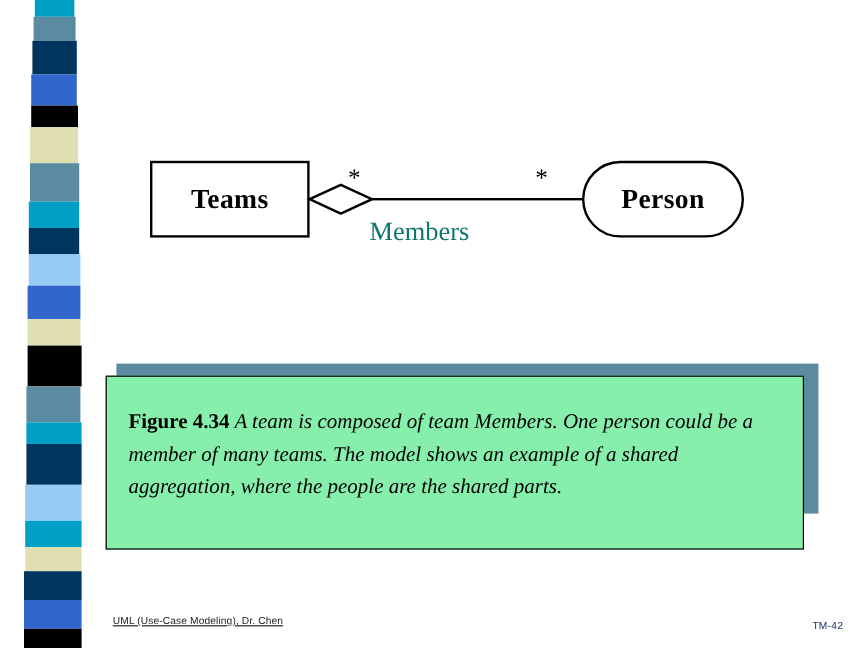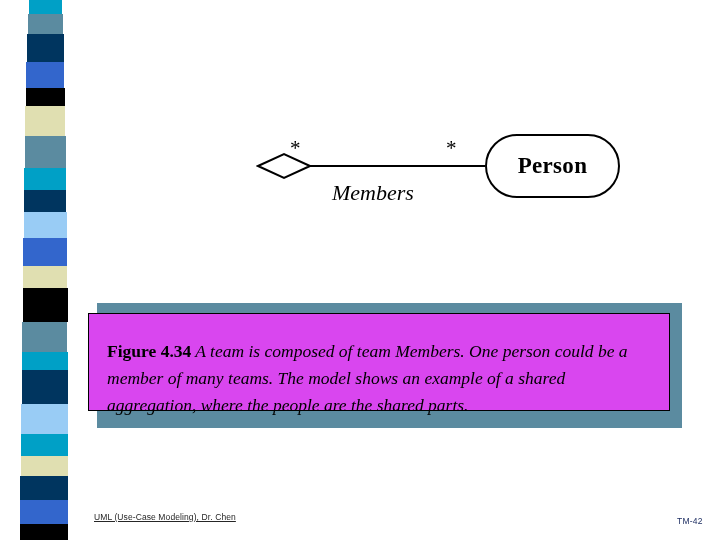--- a/index.html
+++ b/index.html
@@ -96,44 +96,43 @@
     left: 290px;
     top: 138px;
   }
   #multiplicity-person {
     left: 446px;
     top: 138px;
   }
 
   #association-label {
     position: absolute;
-    left: 332px;
+    left: 308px;
     top: 180px;
     font-family: "Liberation Serif", serif;
-    font-style: italic;
     font-size: 22px;
-    color: #000000;
+    color: #0f766e;
   }
 
   
   #caption-shadow {
     position: absolute;
     left: 97px;
     top: 303px;
     width: 585px;
     height: 125px;
     background: #5b8ba0;
   }
   #caption-box {
     position: absolute;
     left: 88px;
     top: 313px;
     width: 582px;
-    height: 98px;
-    background: #d946ef;
+    height: 145px;
+    background: #86efac;
     border: 1px solid #000000;
     box-sizing: border-box;
     padding: 24px 20px 0 18px;
   }
   #caption-text {
     font-family: "Liberation Serif", serif;
     font-size: 17.5px;
     font-style: italic;
     color: #000000;
     line-height: 1.55;
@@ -189,20 +188,23 @@
     <div class="stripe-band" style="left: 21px; top: 404px; width: 47px; height: 30px; background: rgb(153, 204, 245);"></div>
     <div class="stripe-band" style="left: 21px; top: 434px; width: 47px; height: 22px; background: rgb(0, 160, 198);"></div>
     <div class="stripe-band" style="left: 21px; top: 456px; width: 47px; height: 20px; background: rgb(224, 223, 177);"></div>
     <div class="stripe-band" style="left: 20px; top: 476px; width: 48px; height: 24px; background: rgb(0, 53, 95);"></div>
     <div class="stripe-band" style="left: 20px; top: 500px; width: 48px; height: 24px; background: rgb(51, 102, 204);"></div>
     <div class="stripe-band" style="left: 20px; top: 524px; width: 48px; height: 16px; background: rgb(0, 0, 0);"></div>
   </div>
 
 <div id="diagram">
 
+  <div class="uml-class-box" id="teams-box">
+    <span class="uml-class-name">Teams</span>
+  </div>
 
   <div class="uml-class-box" id="person-box">
     <span class="uml-class-name">Person</span>
   </div>
 
   <svg id="aggregation-diamond" viewBox="0 0 56 28">
     <polygon points="2,14 28,2 54,14 28,26" fill="#ffffff" stroke="#000000" stroke-width="2"></polygon>
   </svg>
 
   <div class="assoc-line" id="association-line"></div>

